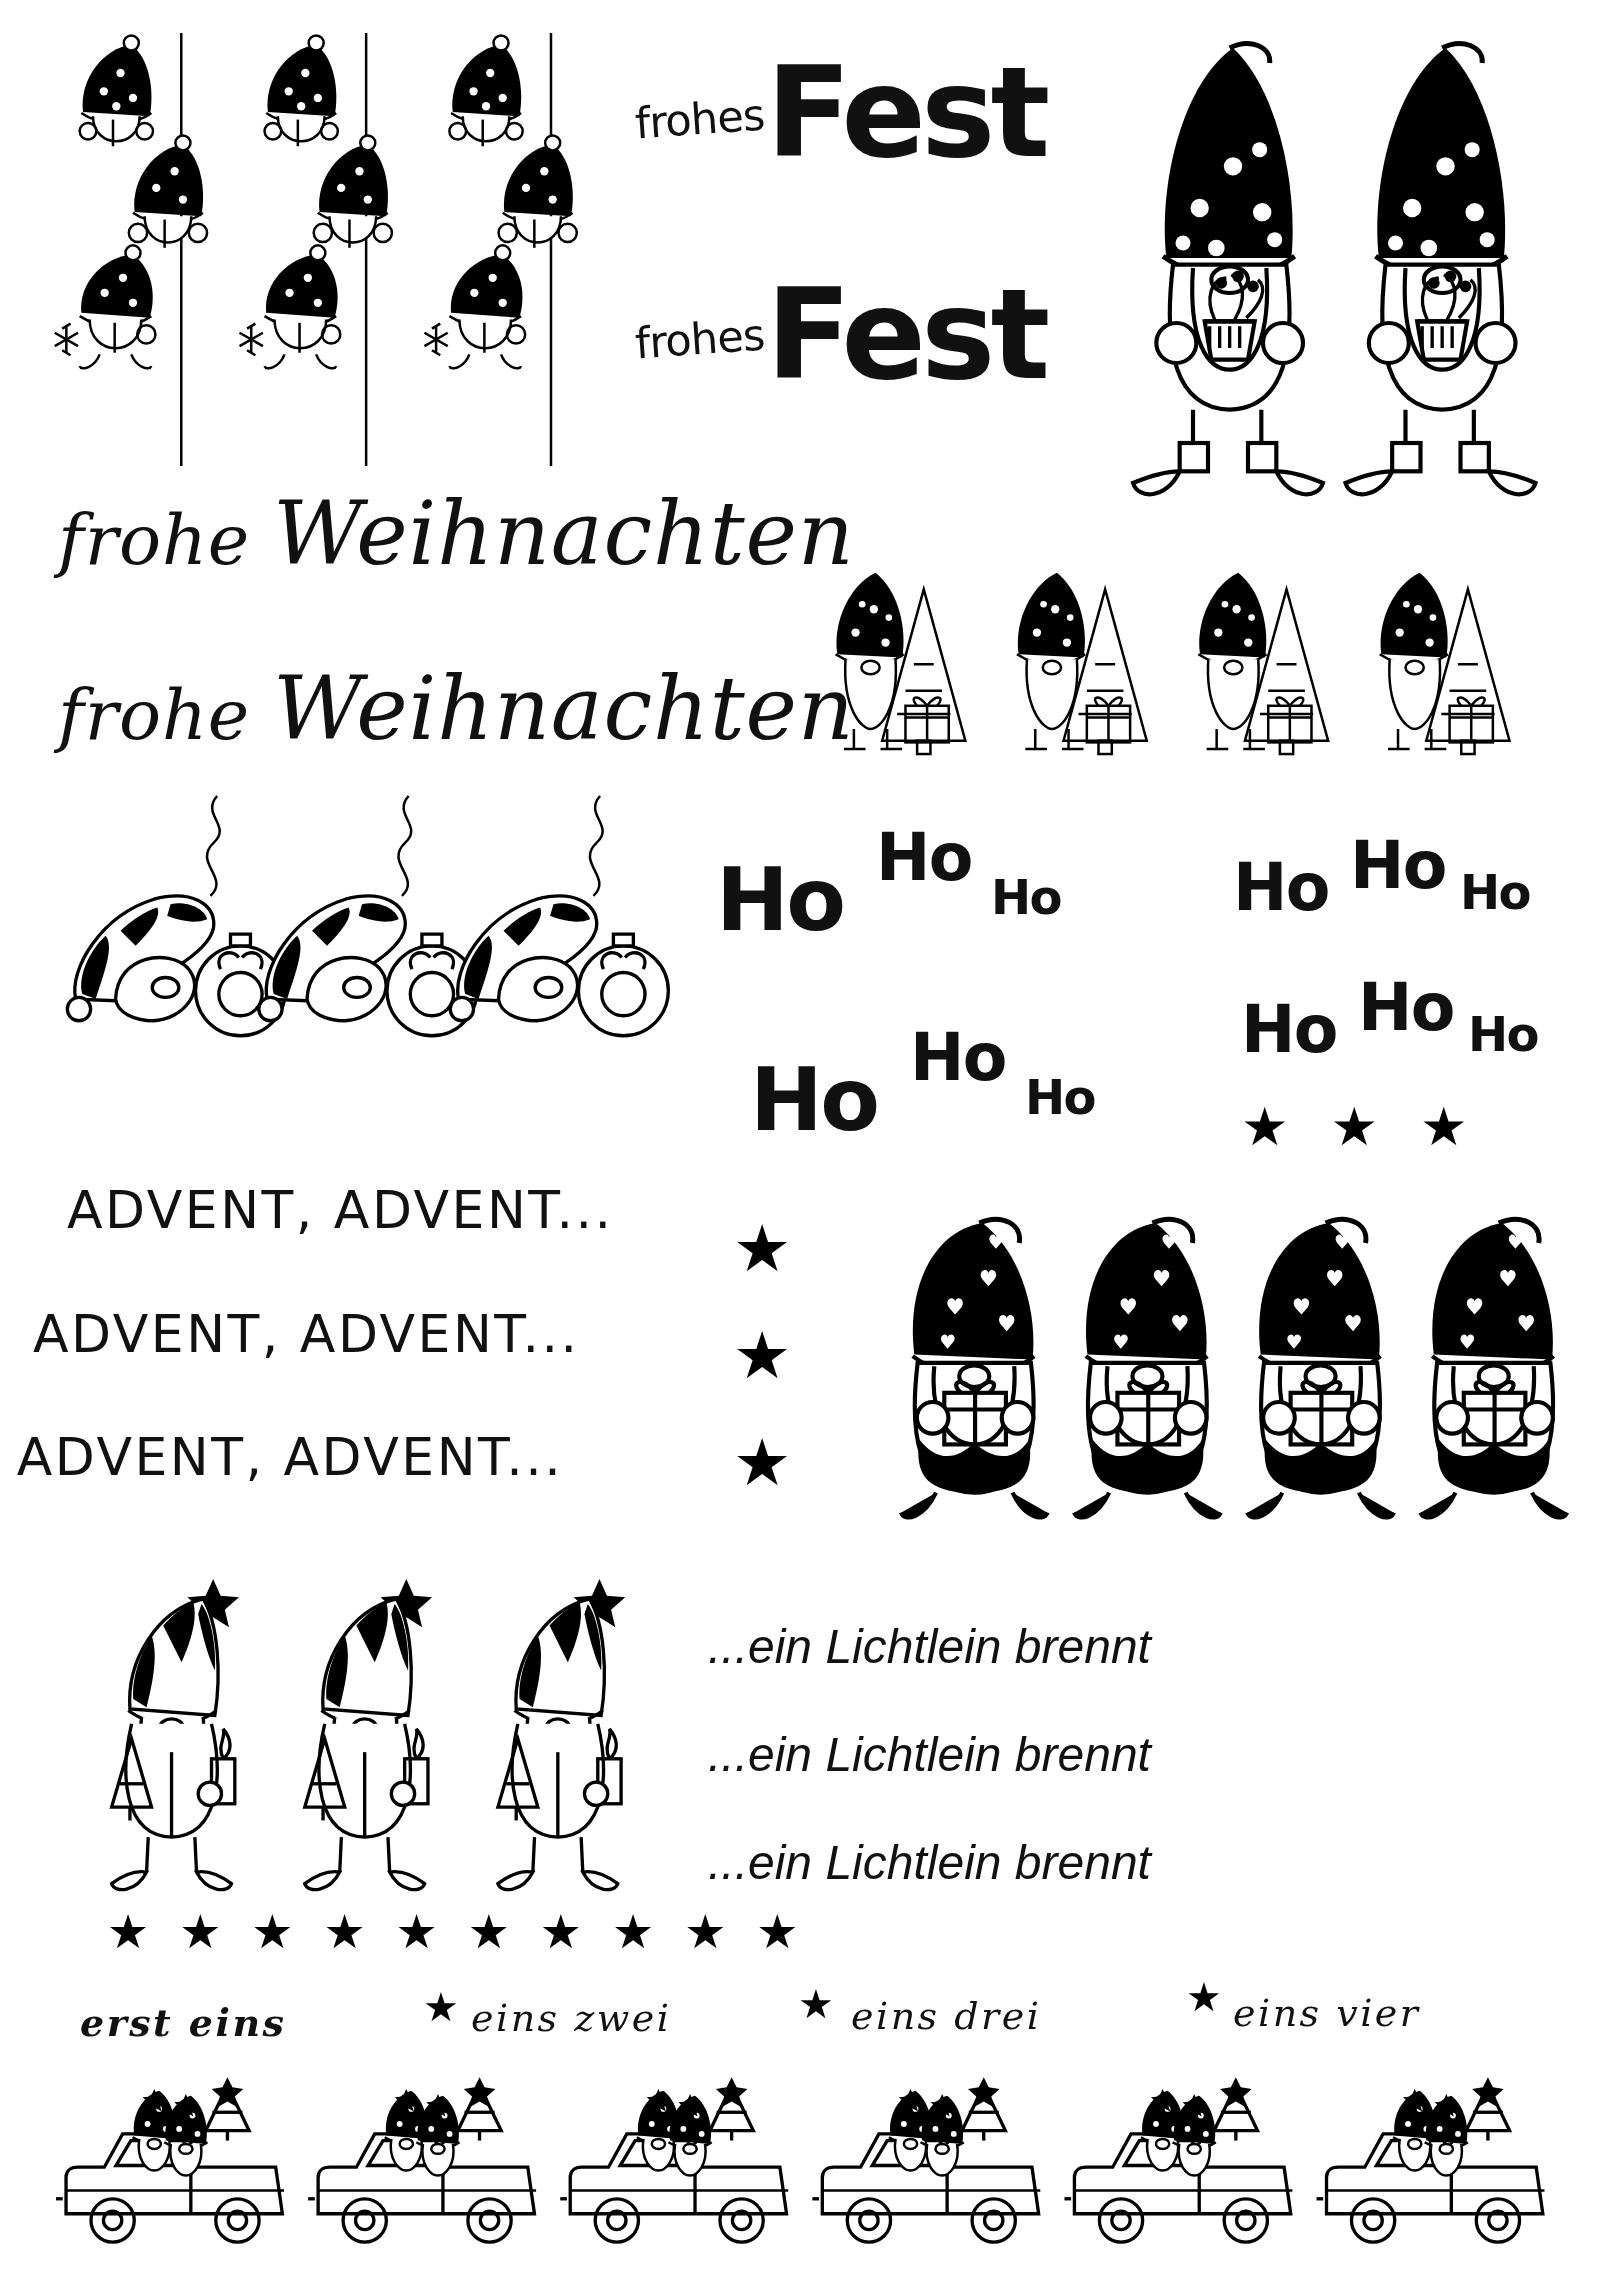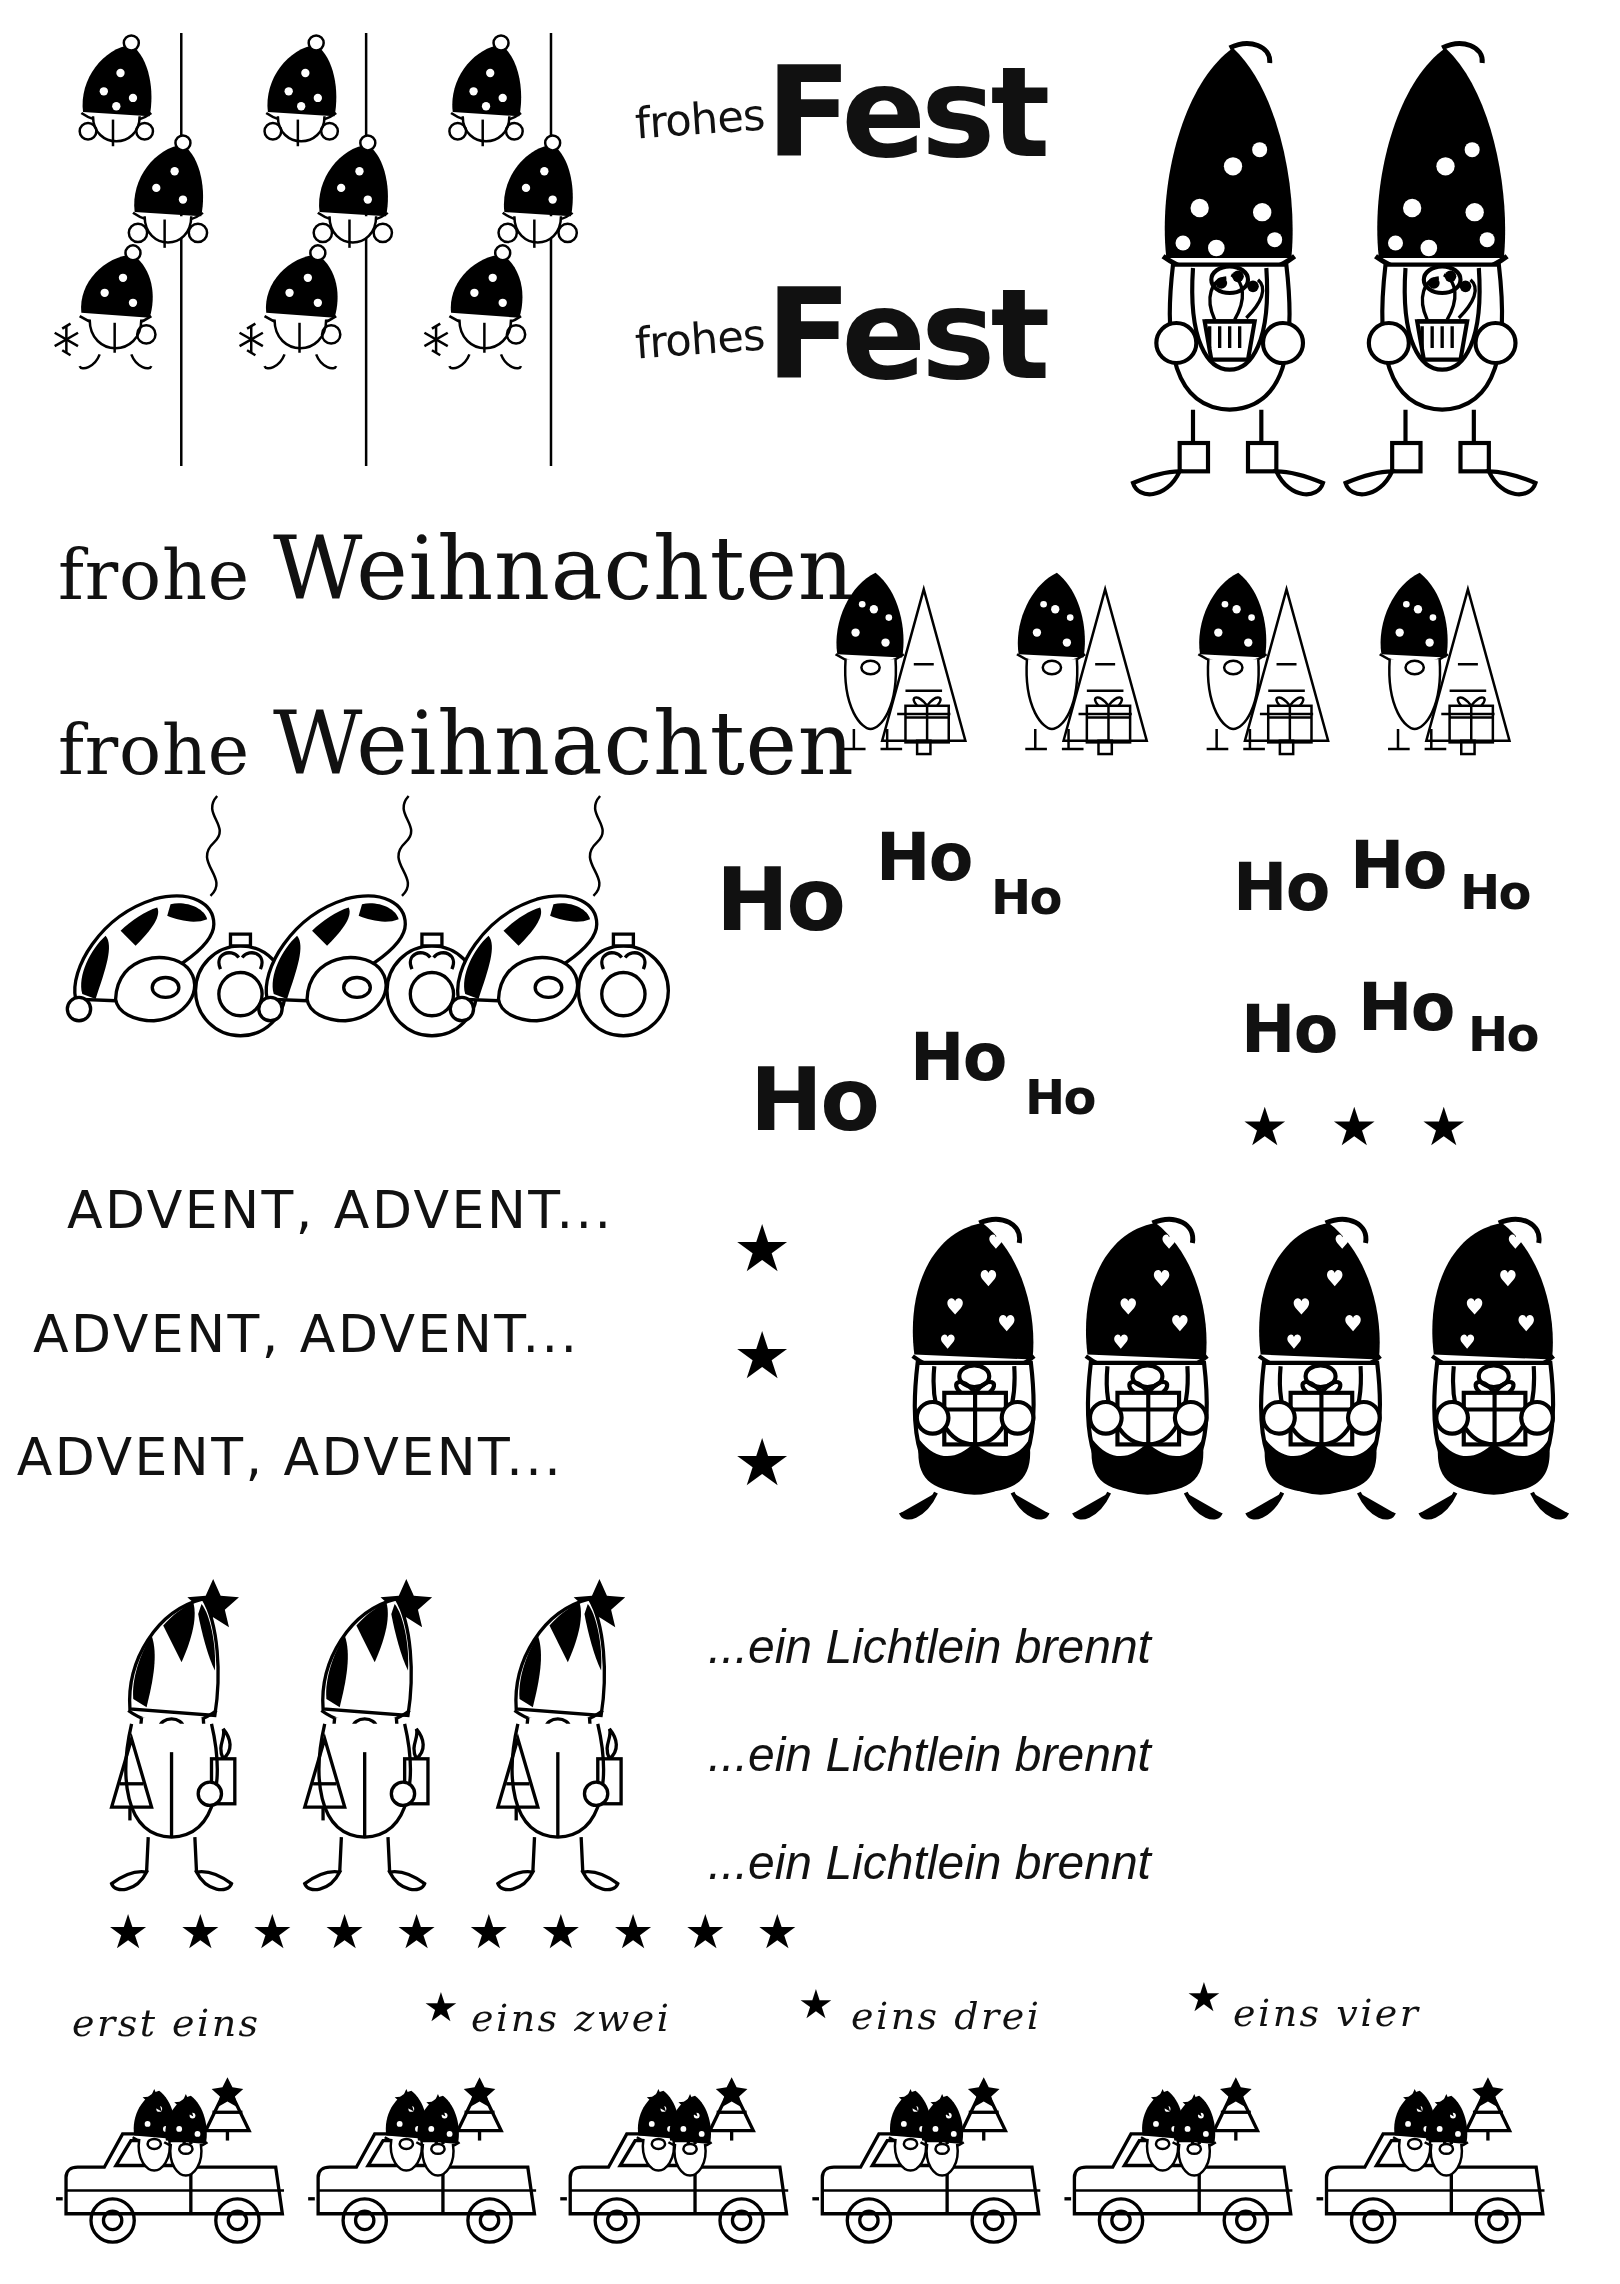--- a/index.html
+++ b/index.html
@@ -33,24 +33,24 @@
     transform: rotate(-4deg);
   }
   .fest-big {
     font-family: "DejaVu Sans", sans-serif;
     font-weight: 700;
     font-size: 125px;
     letter-spacing: -5px;
   }
   .script {
     font-family: "DejaVu Serif", serif;
+    font-style: italic;
     font-weight: 400;
     font-size: 70px;
     letter-spacing: 0.8px;
-    margin-top: 35px;
   }
   .script .cap { font-size: 87px; }
   .advent {
     font-family: "DejaVu Sans", sans-serif;
     font-weight: 400;
     font-size: 52px;
     letter-spacing: 2.5px;
   }
   .hoho-big {
     font-family: "DejaVu Sans", sans-serif;
@@ -421,21 +421,21 @@
     <span class="star" style="font-size:47px;">★</span>
     <span class="star" style="font-size:47px;">★</span>
     <span class="star" style="font-size:47px;">★</span>
     <span class="star" style="font-size:47px;">★</span>
     <span class="star" style="font-size:47px;">★</span>
     <span class="star" style="font-size:47px;">★</span>
     <span class="star" style="font-size:47px;">★</span>
     <span class="star" style="font-size:47px;">★</span>
   </div>
 
-  <div class="txt dann" style="left:72px; top:2004px;">erst eins</div>
+  <div class="txt dann" style="left:80px; top:2004px;font-weight:bold;">erst eins</div>
   <span class="star abs" style="left:423px; top:1987px; font-size:40px;">★</span>
   <div class="txt dann" style="left:471px; top:1999px;">eins zwei</div>
   <span class="star abs" style="left:798px; top:1984px; font-size:40px;">★</span>
   <div class="txt dann" style="left:851px; top:1997px;">eins drei</div>
   <span class="star abs" style="left:1186px; top:1977px; font-size:40px;">★</span>
   <div class="txt dann" style="left:1233px; top:1994px;">eins vier</div>
 
   <svg class="abs" style="left:50px; top:2074px;" width="1533" height="208" viewBox="0 0 1840 250">
     <g id="truck">
       <g fill="none" stroke="#000" stroke-width="4">

